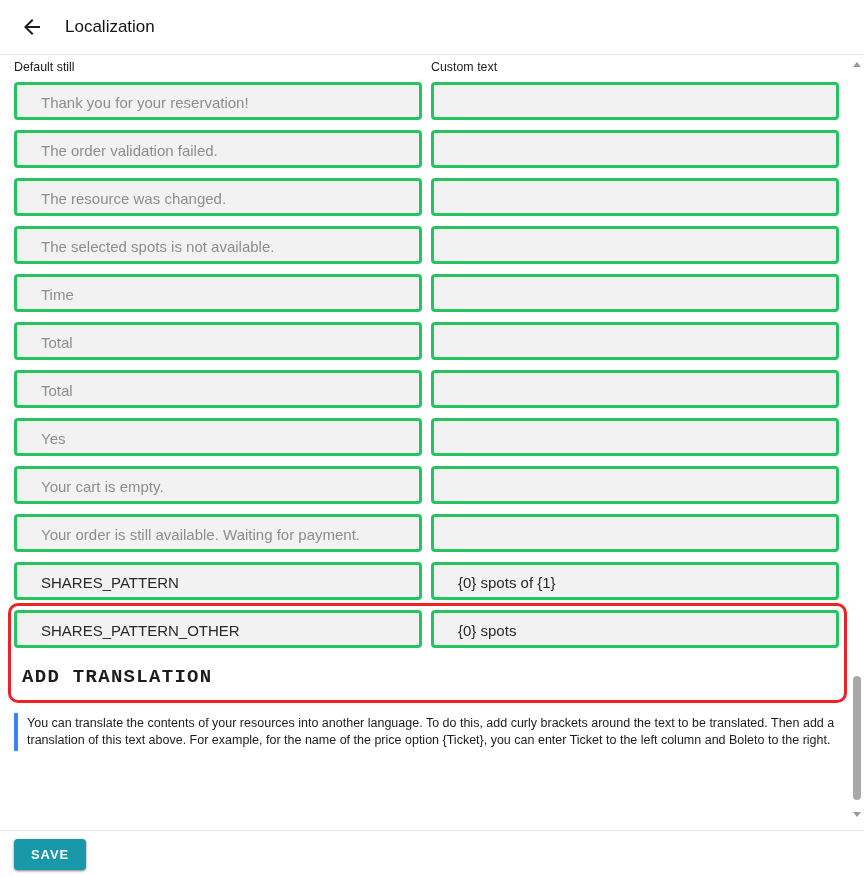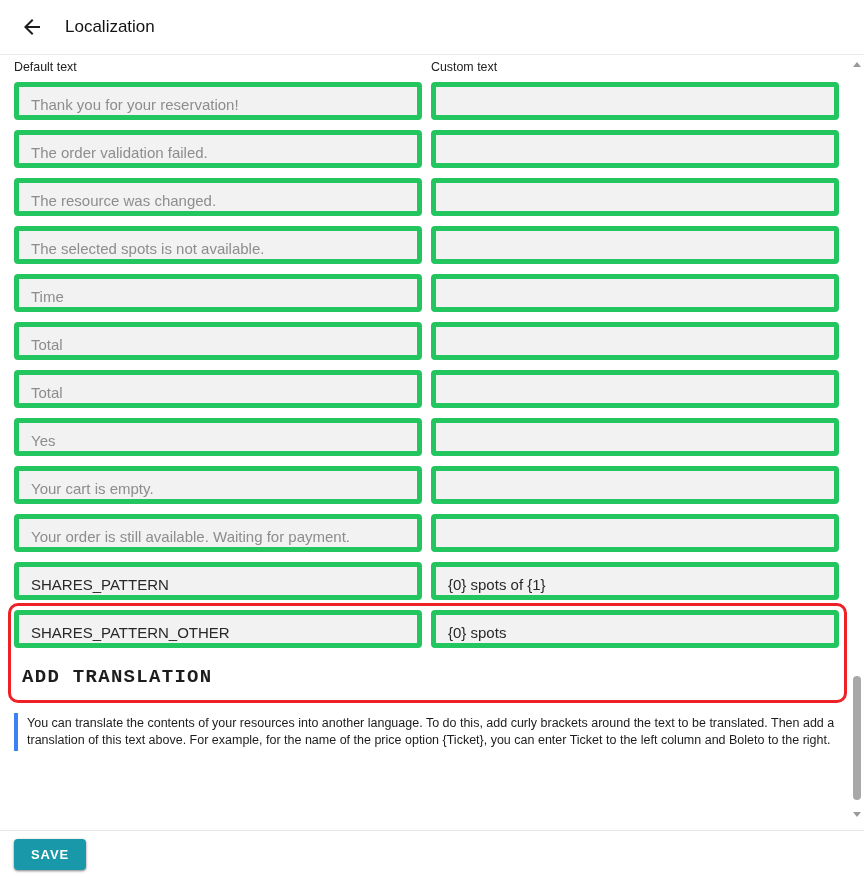--- a/index.html
+++ b/index.html
@@ -46,24 +46,24 @@
     color: #222222;
   }
   .col-headers .col-label { flex: 1; }
 
   .rows { display: flex; flex-direction: column; gap: 10px; position: relative; }
   .t-row { display: flex; gap: 9px; }
   .field {
     flex: 1;
     height: 38px;
     background: #f2f2f2;
-    border: 5px solid #22c55e;
+    border: 3px solid #22c55e;
     border-radius: 4px;
     line-height: 36px;
-    padding: 0 12px;
+    padding: 0 24px;
     font-size: 15px;
     color: #8d8d8d;
     white-space: nowrap;
     overflow: hidden;
     cursor: text;
   }
   .t-row.filled .field { color: #282828; }
 
   .annotation-highlight {
     position: absolute;
@@ -157,21 +157,21 @@
       <svg viewBox="0 0 24 24">
           <path d="M20 11H7.83l5.59-5.59L12 4l-8 8 8 8 1.41-1.41L7.83 13H20v-2z"></path>
         </svg>
     </span>
   </button>
   <div class="app-title">Localization</div>
 </header>
 
 <main class="content">
   <div class="col-headers">
-    <div class="col-label">Default text</div>
+    <div class="col-label">Default still</div>
     <div class="col-label">Custom text</div>
   </div>
 
   <div class="rows">
     <div class="t-row">
       <div class="field">Thank you for your reservation!</div>
       <div class="field"></div>
     </div>
     <div class="t-row">
       <div class="field">The order validation failed.</div>

